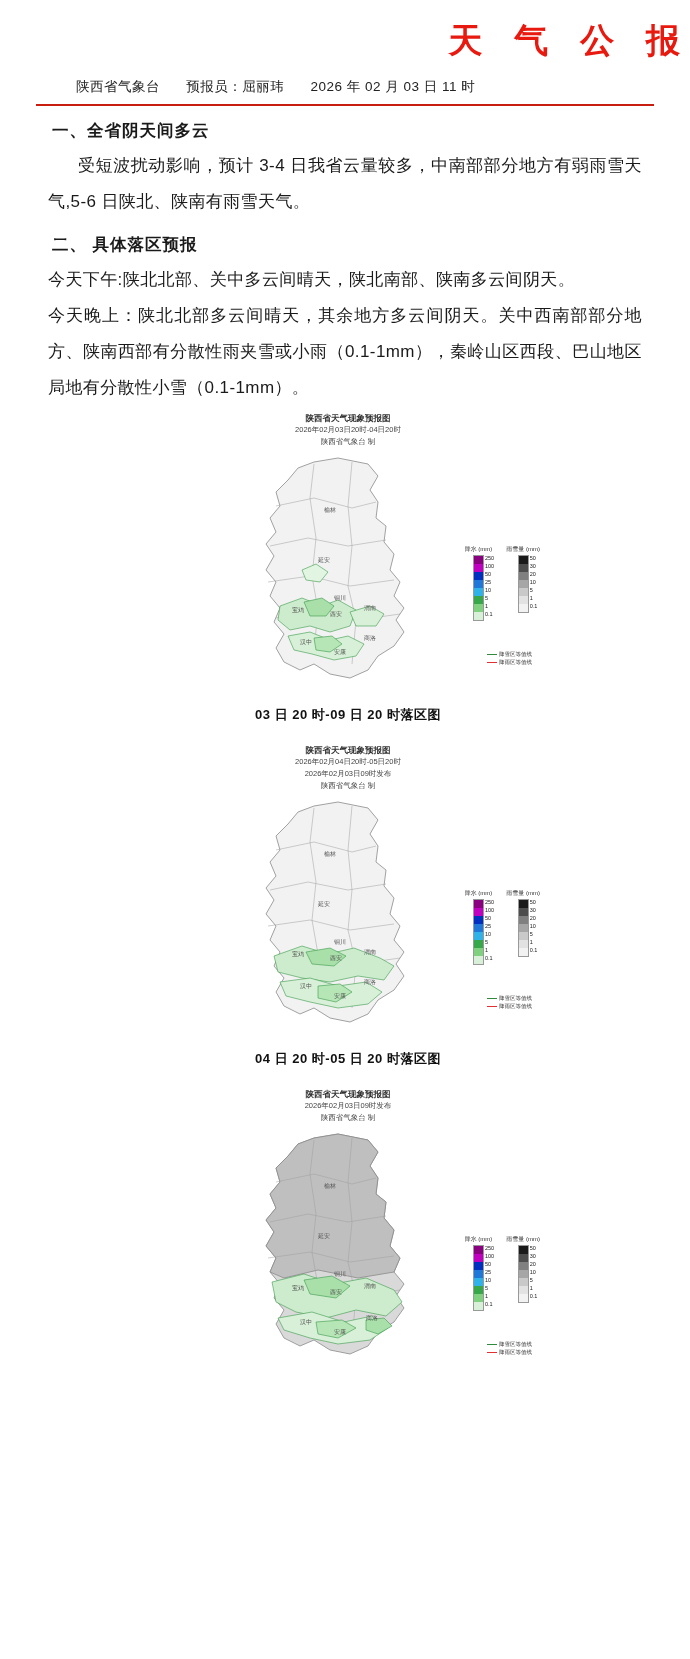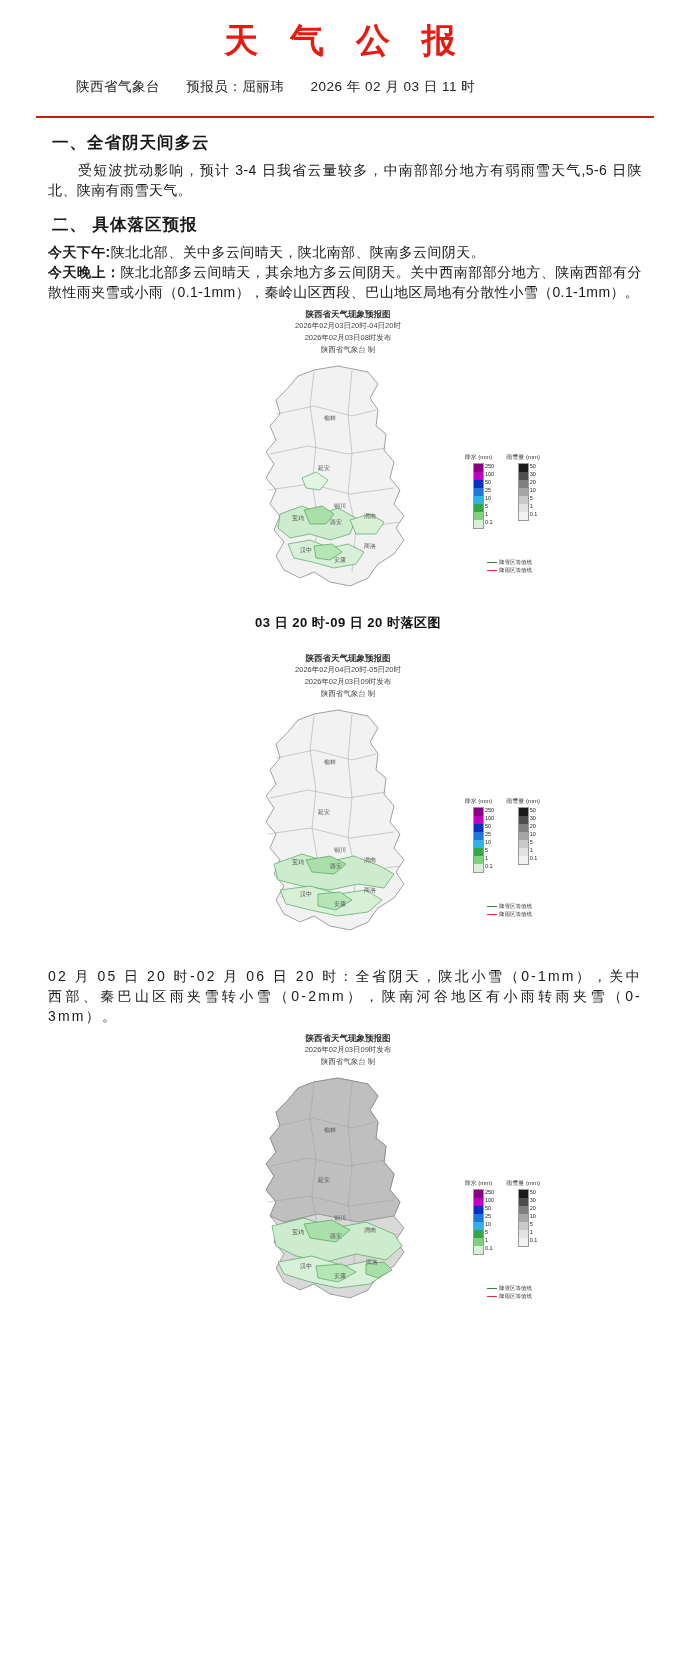--- a/index.html
+++ b/index.html
@@ -14,57 +14,57 @@
   }
   .page {
     position: relative;
     width: 690px;
     min-height: 1659px;
     box-sizing: border-box;
     padding: 0 0 12px 0;
     background: #fff;
   }
   .doc-title {
-    text-align: center;
+    text-align: right;
     color: #e8190f;
     font-size: 34px;
     font-weight: bold;
     letter-spacing: 10px;
     padding: 18px 0 6px 0;
     font-family: "DejaVu Sans", sans-serif;
   }
   .byline-wrap {
     margin: 8px 36px 4px 36px;
     border-bottom: 2px solid #c81e0f;
-    padding-bottom: 20px;
+    padding-bottom: 8px;
   }
   .byline {
     font-size: 13.5px;
     color: #222;
     letter-spacing: 0.5px;
     padding-left: 40px;
   }
   .byline .seg { margin-right: 22px; }
   .section-head {
     font-size: 16.5px;
     font-weight: bold;
     margin: 14px 0 6px 0;
     padding-left: 52px;
     letter-spacing: 1px;
   }
   .para {
-    font-size: 14px;
-    line-height: 20px;
+    font-size: 17px;
+    line-height: 36px;
     margin: 0 36px 0 36px;
     padding: 0 12px;
     text-align: justify;
     letter-spacing: 0.4px;
   }
   .para.indent { text-indent: 30px; }
-  .para b, .para .lead { font-weight: bold; }
+  .para b, .para .lead { font-weight: normal; }
   .para.spaced { letter-spacing: 2.2px; }
   .block-gap { height: 14px; }
 
   
   .figure {
     margin: 6px 0 0 6px;
     text-align: center;
   }
   .fig-caption-top {
     font-size: 8.5px;
@@ -170,21 +170,20 @@
 
   <div class="para"><b>今天下午:</b><span>陕北北部、关中多云间晴天，陕北南部、陕南多云间阴天。</span></div>
 
   <div class="para"><b>今天晚上：</b><span>陕北北部多云间晴天，其余地方多云间阴天。关中西南部部分地方、陕南西部有分散性雨夹雪或小雨（0.1-1mm），秦岭山区西段、巴山地区局地有分散性小雪（0.1-1mm）。</span></div>
 
 
   <div class="figure">
     <div class="fig-caption-top">
       <div>陕西省天气现象预报图</div>
       <div class="l2">2026年02月03日20时-04日20时</div>
-      <div class="l3">2026年02月03日08时发布</div>
       <div class="l4">陕西省气象台 制</div>
     </div>
 
     <div class="map-holder">
       <svg class="map-svg" width="260" height="250" viewBox="0 0 260 250">
         <g fill="#f2f2f2" stroke="#8a8a8a" stroke-width="0.8">
           <path d="M96 12 L120 8 L150 14 L160 26 L152 40 L160 52 L158 68 L168 76 L166 92 L176 104
                    L172 120 L182 132 L176 146 L186 158 L178 170 L186 182 L176 196 L160 206 L150 220
                    L132 228 L112 224 L96 214 L82 220 L66 212 L58 198 L66 184 L56 172 L62 158
                    L52 146 L58 132 L48 120 L56 106 L48 94 L58 82 L52 68 L62 56 L58 42 L70 30 L80 18 Z"></path>
@@ -395,25 +394,25 @@
             </div>
           </div>
         </div>
       </div>
       <div class="legend-note" style="position:absolute;right:26px;top:196px">
         <div><span class="sw g"></span><span>降雪区等值线</span></div>
         <div><span class="sw"></span><span>降雨区等值线</span></div>
       </div>
     </div>
 
+    <div class="fig-caption-bottom">04 日 20 时-05 日 20 时落区图</div>
   </div>
 
   <div class="block-gap"></div>
 
-  <div class="para spaced">02 月 05 日 20 时-02 月 06 日 20 时：全省阴天，陕北小雪（0-1mm），关中西部、秦巴山区雨夹雪转小雪（0-2mm），陕南河谷地区有小雨转雨夹雪（0-3mm）。</div>
 
   <div class="figure">
     <div class="fig-caption-top">
       <div>陕西省天气现象预报图</div>
       <div class="l3">2026年02月03日09时发布</div>
       <div class="l4">陕西省气象台 制</div>
     </div>
 
     <div class="map-holder tall">
       <svg class="map-svg" width="260" height="255" viewBox="0 0 260 255">

